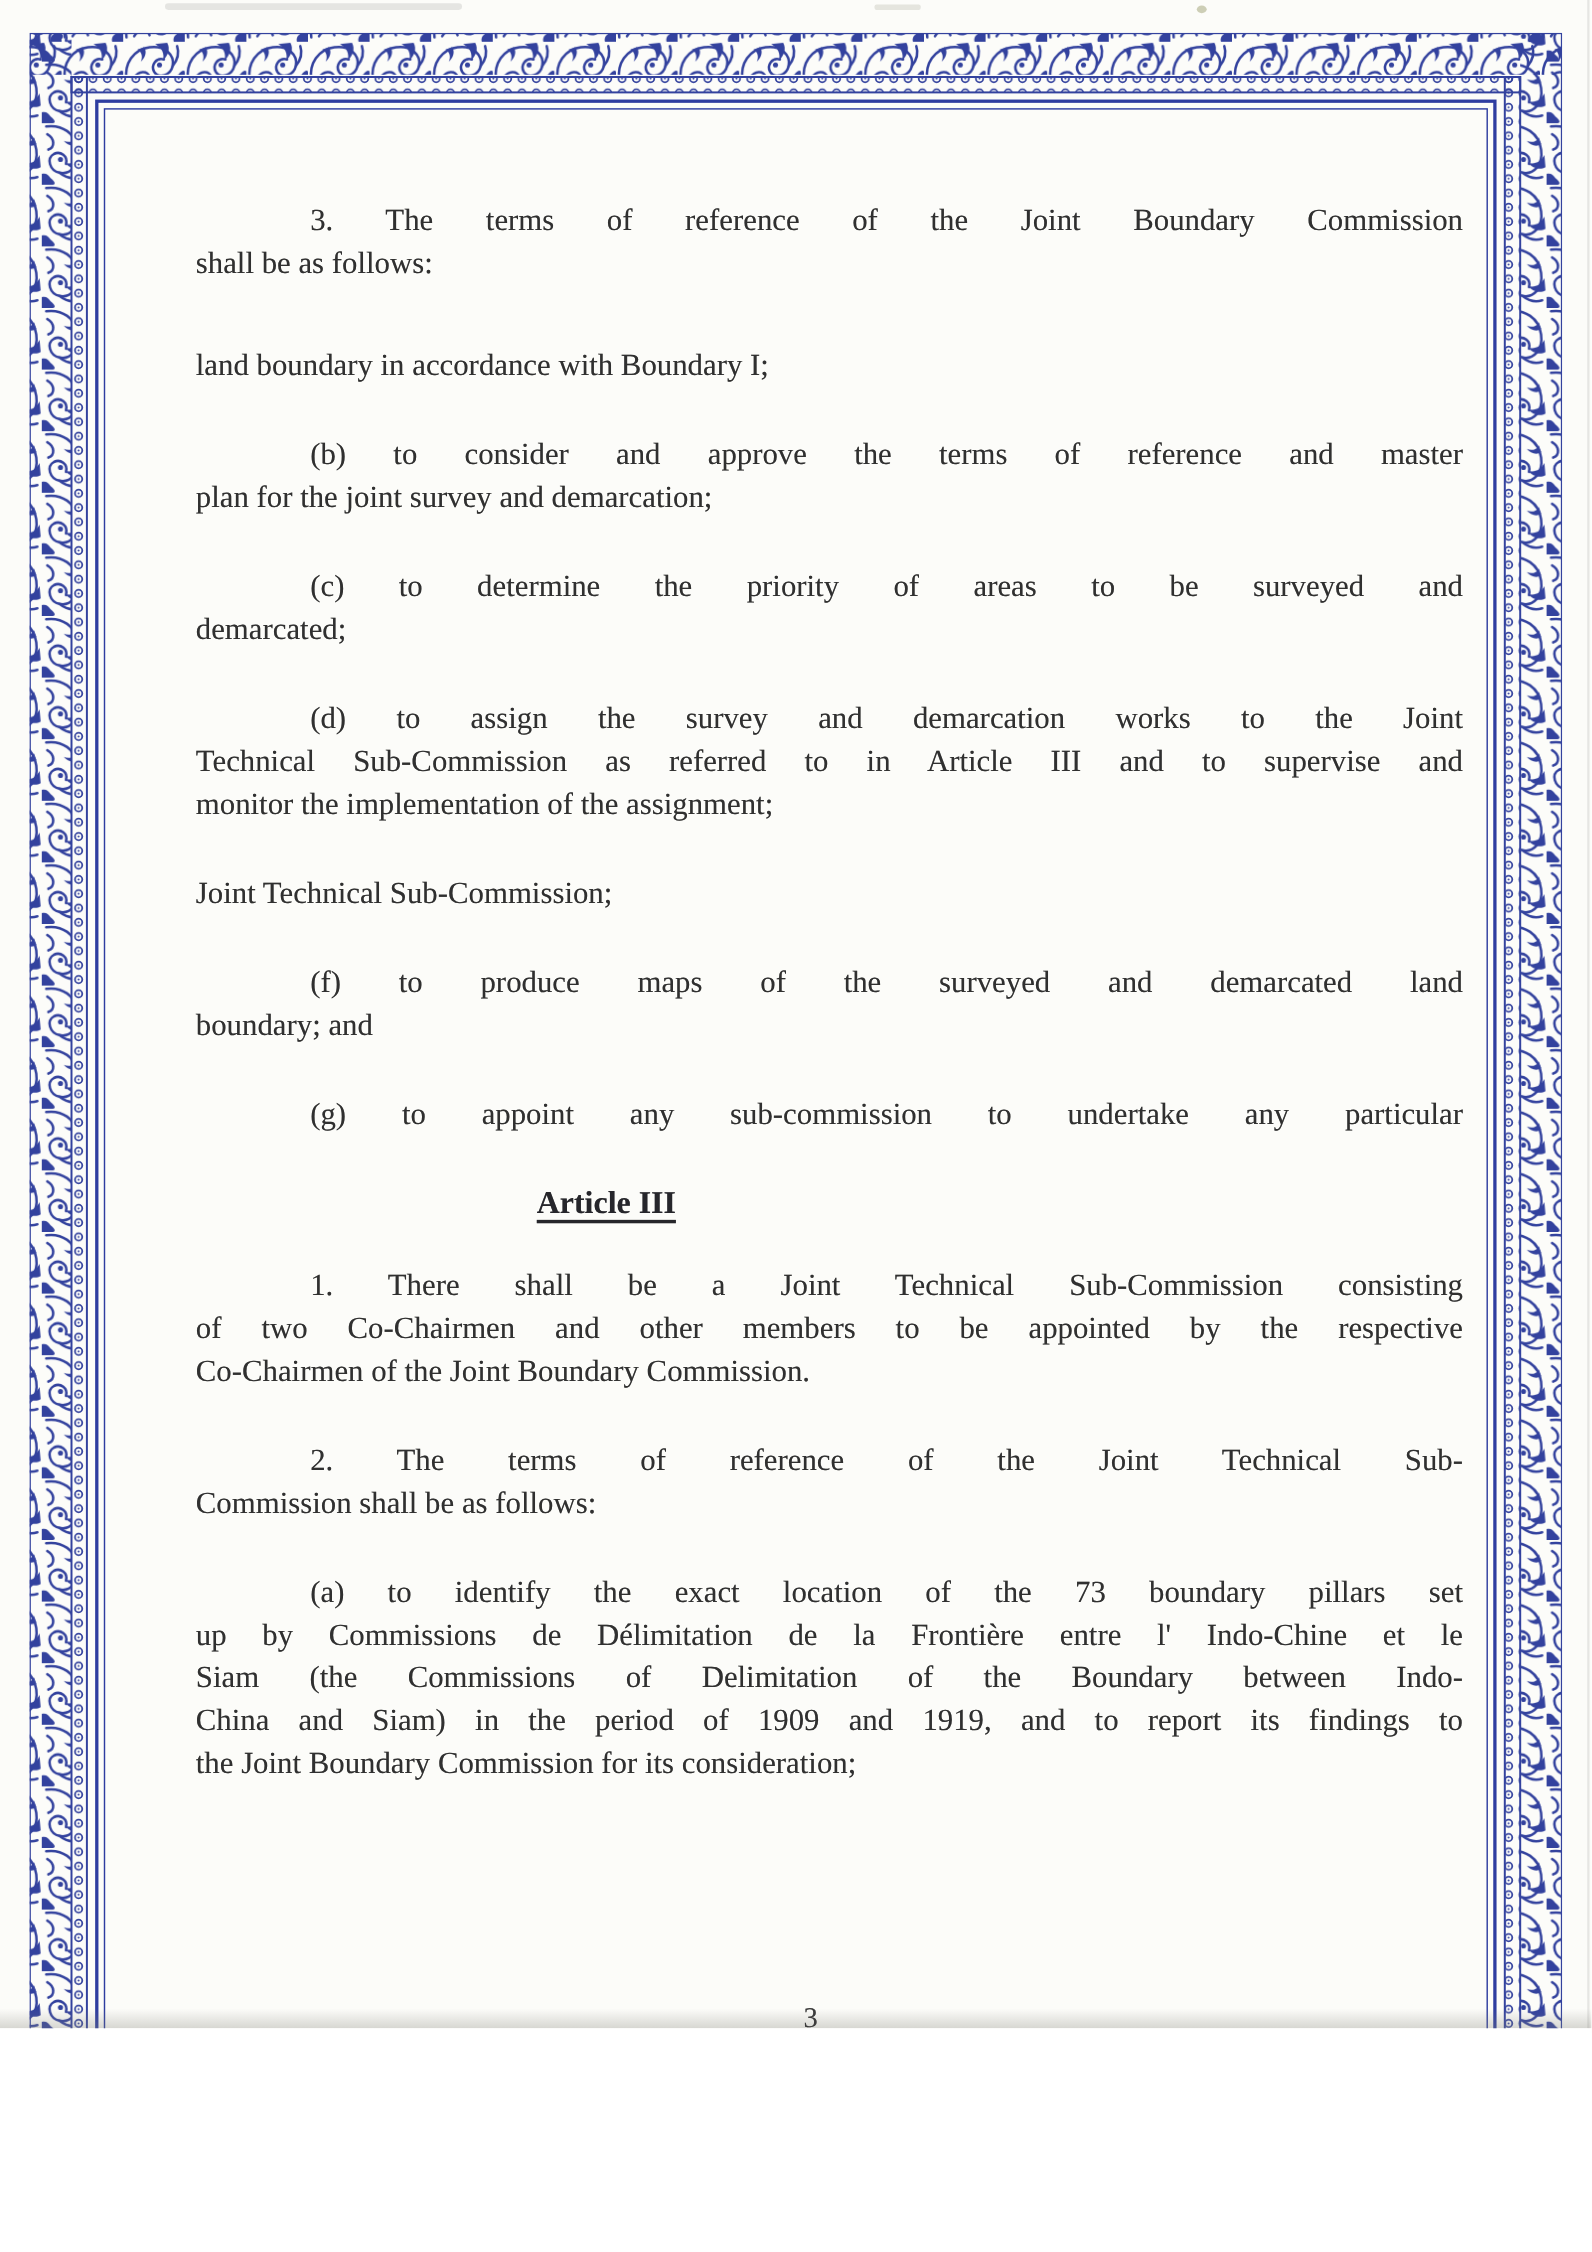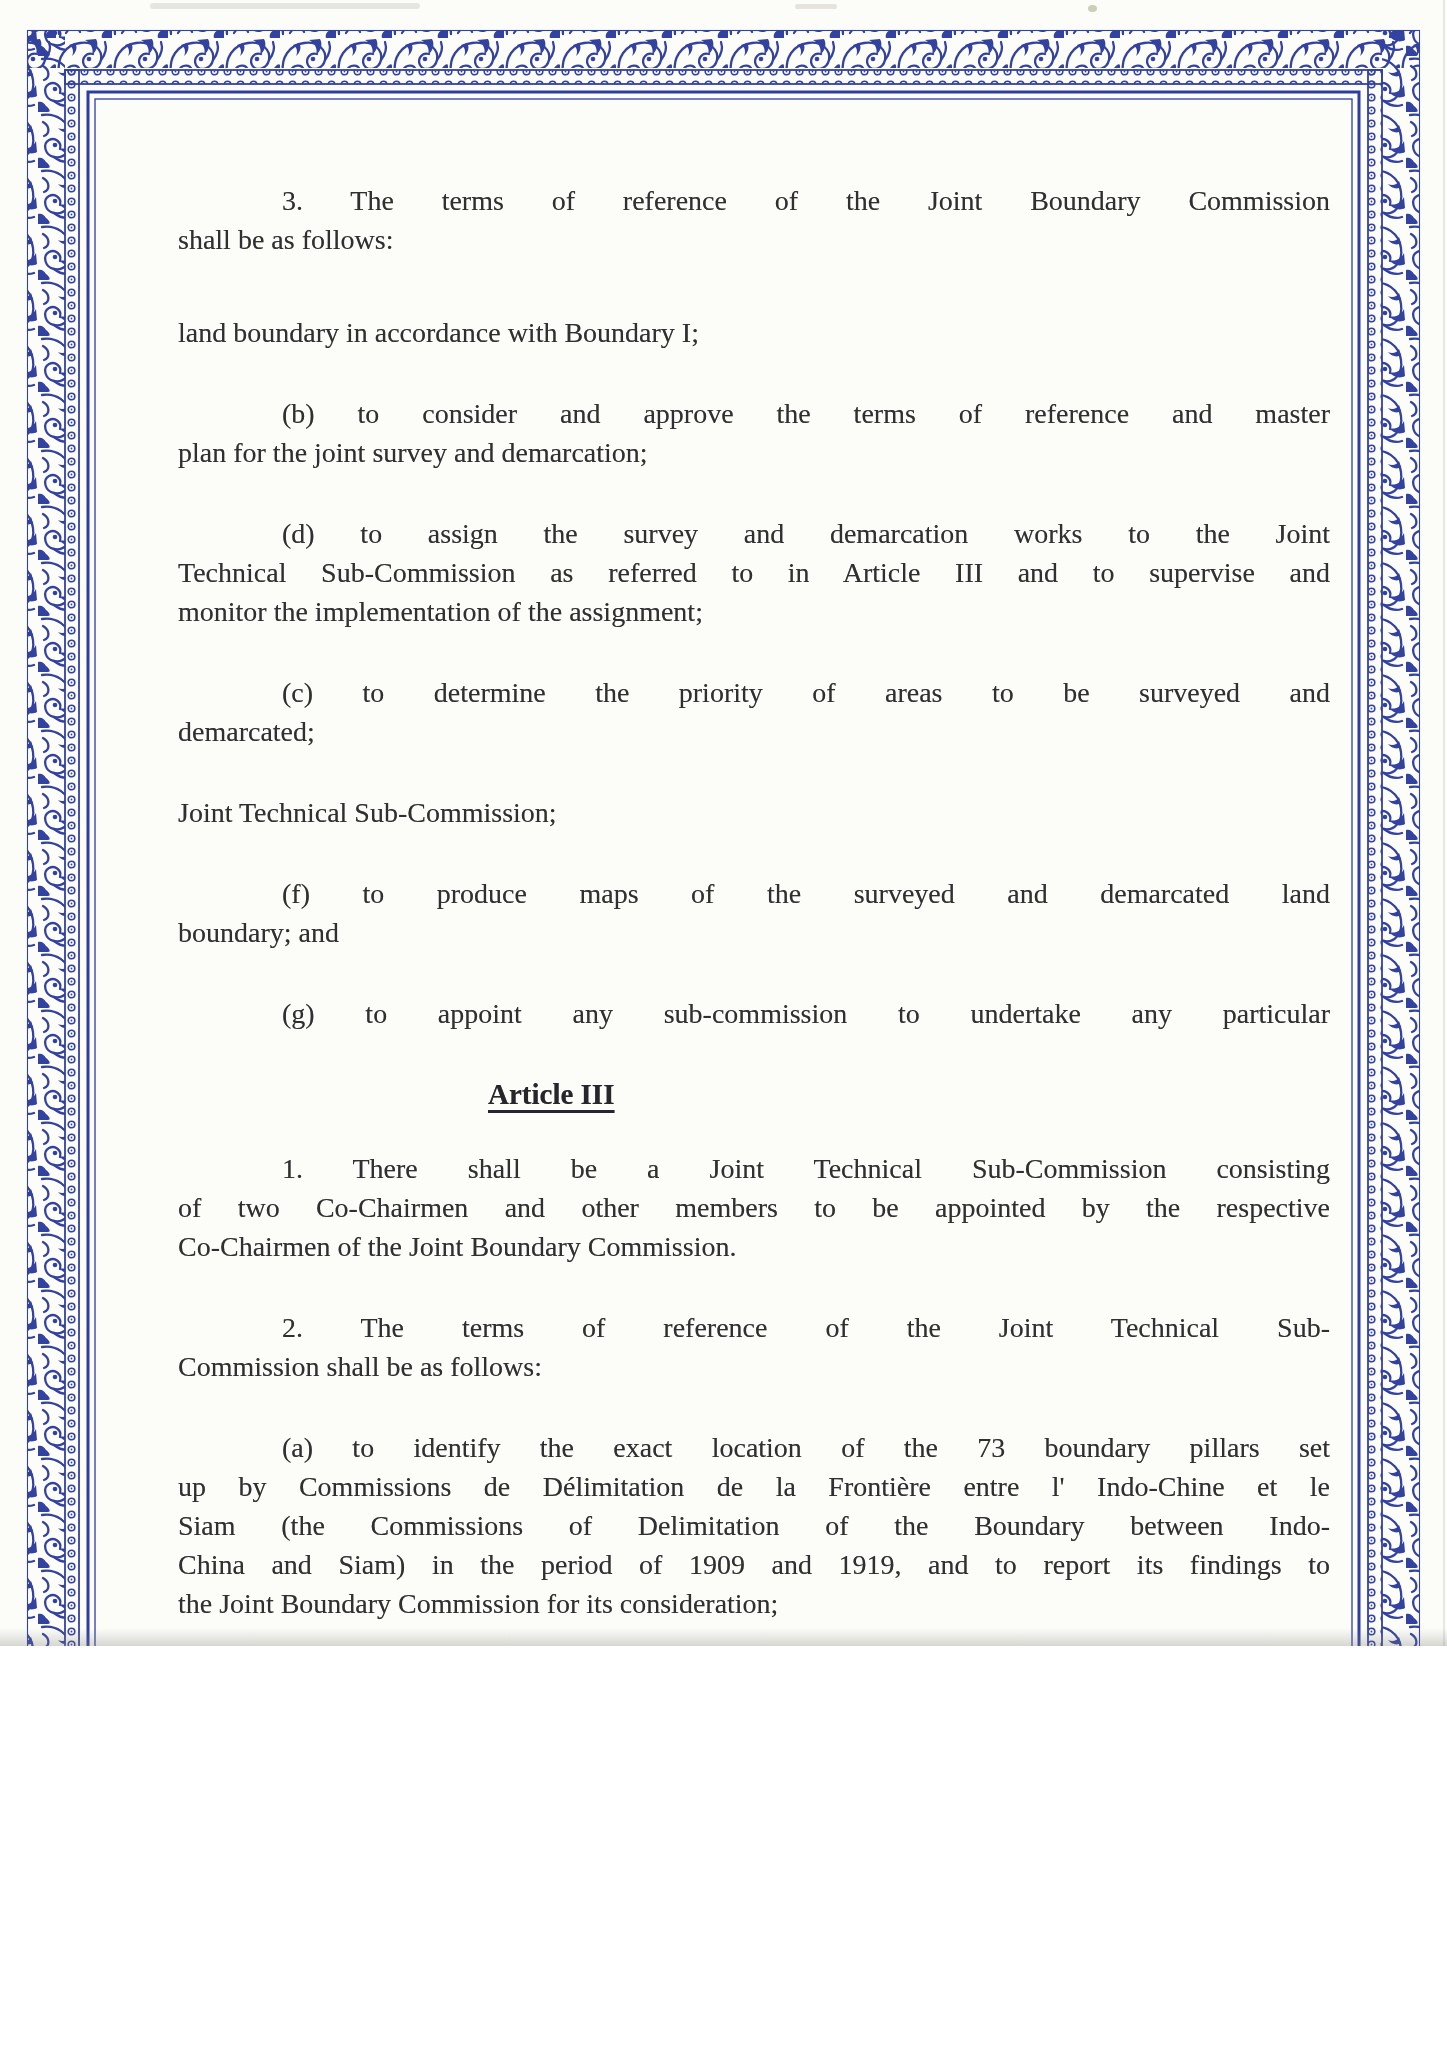--- a/index.html
+++ b/index.html
@@ -1,17 +1,17 @@
 <!DOCTYPE html>
 <html><head>
 <meta charset="utf-8">
 <style>
   html,body { margin:0; padding:0; background:#ffffff; }
   .page {
-    position:relative; width:1447px; height:1646px;
+    position:relative; width:1447px; height:1844px;
     background:#fcfcf9; overflow:hidden;
     font-family:"Liberation Serif","DejaVu Serif",serif;
   }
   .border-svg { position:absolute; left:0; top:0; pointer-events:none; }
 
   .content {
     position:absolute; left:178px; top:0; width:1152px; padding-top:181px;
   }
   .para {
     font-size:28px; line-height:39px; color:#303030;
@@ -116,27 +116,27 @@
         <div class="line">shall be as follows:</div>
       </div>
       <div class="para">
         <div class="line">land boundary in accordance with Boundary I;</div>
       </div>
       <div class="para">
         <div class="line first jl">(b)   to consider and approve the terms of reference and master</div>
         <div class="line">plan for the joint survey and demarcation;</div>
       </div>
       <div class="para">
+        <div class="line first jl">(c)   to determine the priority of areas to be surveyed and</div>
+        <div class="line">demarcated;</div>
+      </div>
+      <div class="para">
         <div class="line first jl">(d)   to assign the survey and demarcation works to the Joint</div>
         <div class="line jl">Technical Sub-Commission as referred to in Article III and to supervise and</div>
         <div class="line">monitor the implementation of the assignment;</div>
-      </div>
-      <div class="para">
-        <div class="line first jl">(c)   to determine the priority of areas to be surveyed and</div>
-        <div class="line">demarcated;</div>
       </div>
       <div class="para">
         <div class="line">Joint Technical Sub-Commission;</div>
       </div>
       <div class="para">
         <div class="line first jl">(f)   to produce maps of the surveyed and demarcated land</div>
         <div class="line">boundary; and</div>
       </div>
       <div class="para">
         <div class="line first jl">(g)   to appoint any sub-commission to undertake any particular</div>

